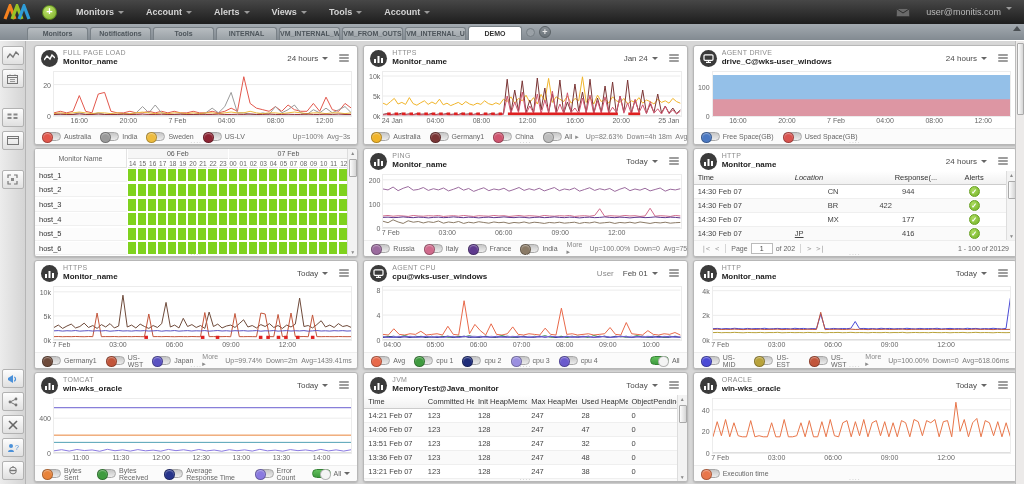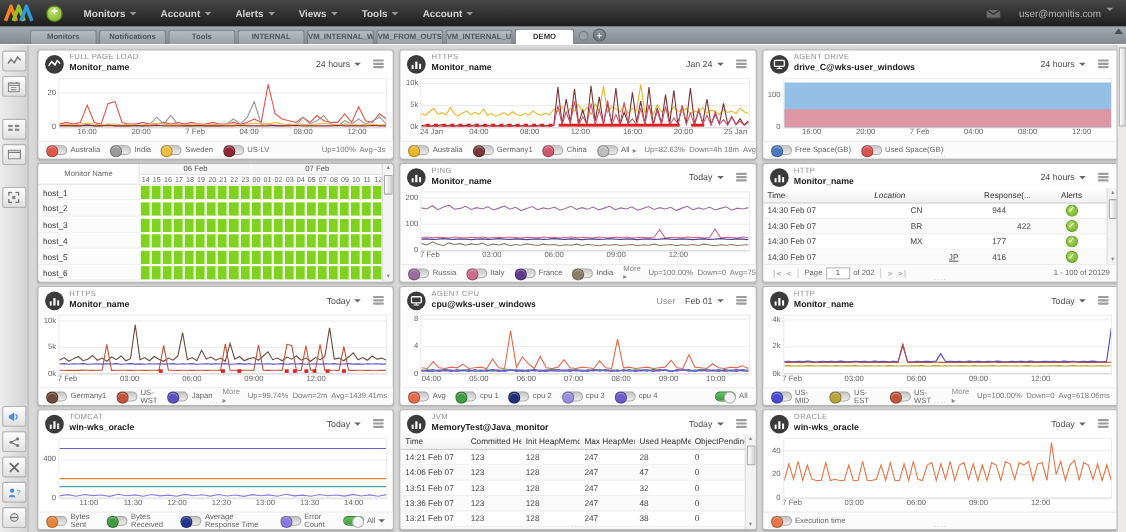--- a/index.html
+++ b/index.html
@@ -767,32 +767,32 @@
               </div>
               <div class="trow">
                 <span class="tcell" style="width: 31%; text-align: left;">14:30 Feb 07</span>
                 <span class="tcell" style="width: 27%; text-align: center;">CN</span>
                 <span class="tcell" style="width: 21%; text-align: center;">944</span>
                 <span class="tcell" style="width: 21%; text-align: center;"><span class="okicon">✓</span></span>
               </div>
               <div class="trow rodd">
                 <span class="tcell" style="width: 31%; text-align: left;">14:30 Feb 07</span>
                 <span class="tcell" style="width: 27%; text-align: center;">BR</span>
-                <span class="tcell" style="width: 21%; text-align: right;">422</span>
+                <span class="tcell" style="width: 21%; text-align: left;">422</span>
                 <span class="tcell" style="width: 21%; text-align: center;"><span class="okicon">✓</span></span>
               </div>
               <div class="trow">
                 <span class="tcell" style="width: 31%; text-align: left;">14:30 Feb 07</span>
                 <span class="tcell" style="width: 27%; text-align: center;">MX</span>
                 <span class="tcell" style="width: 21%; text-align: center;">177</span>
                 <span class="tcell" style="width: 21%; text-align: center;"><span class="okicon">✓</span></span>
               </div>
               <div class="trow rodd">
                 <span class="tcell" style="width: 31%; text-align: left;">14:30 Feb 07</span>
-                <span class="tcell" style="width: 27%; text-align: right; text-decoration: underline;">JP</span>
+                <span class="tcell" style="width: 27%; text-align: left; text-decoration: underline;">JP</span>
                 <span class="tcell" style="width: 21%; text-align: center;">416</span>
                 <span class="tcell" style="width: 21%; text-align: center;"><span class="okicon">✓</span></span>
               </div>
             </div>
             <div class="vscroll">
               <span class="varr" style="top:0">▲</span>
               <div class="vthumb"></div>
               <span class="varr" style="bottom:0">▼</span>
             </div>
           </div>

